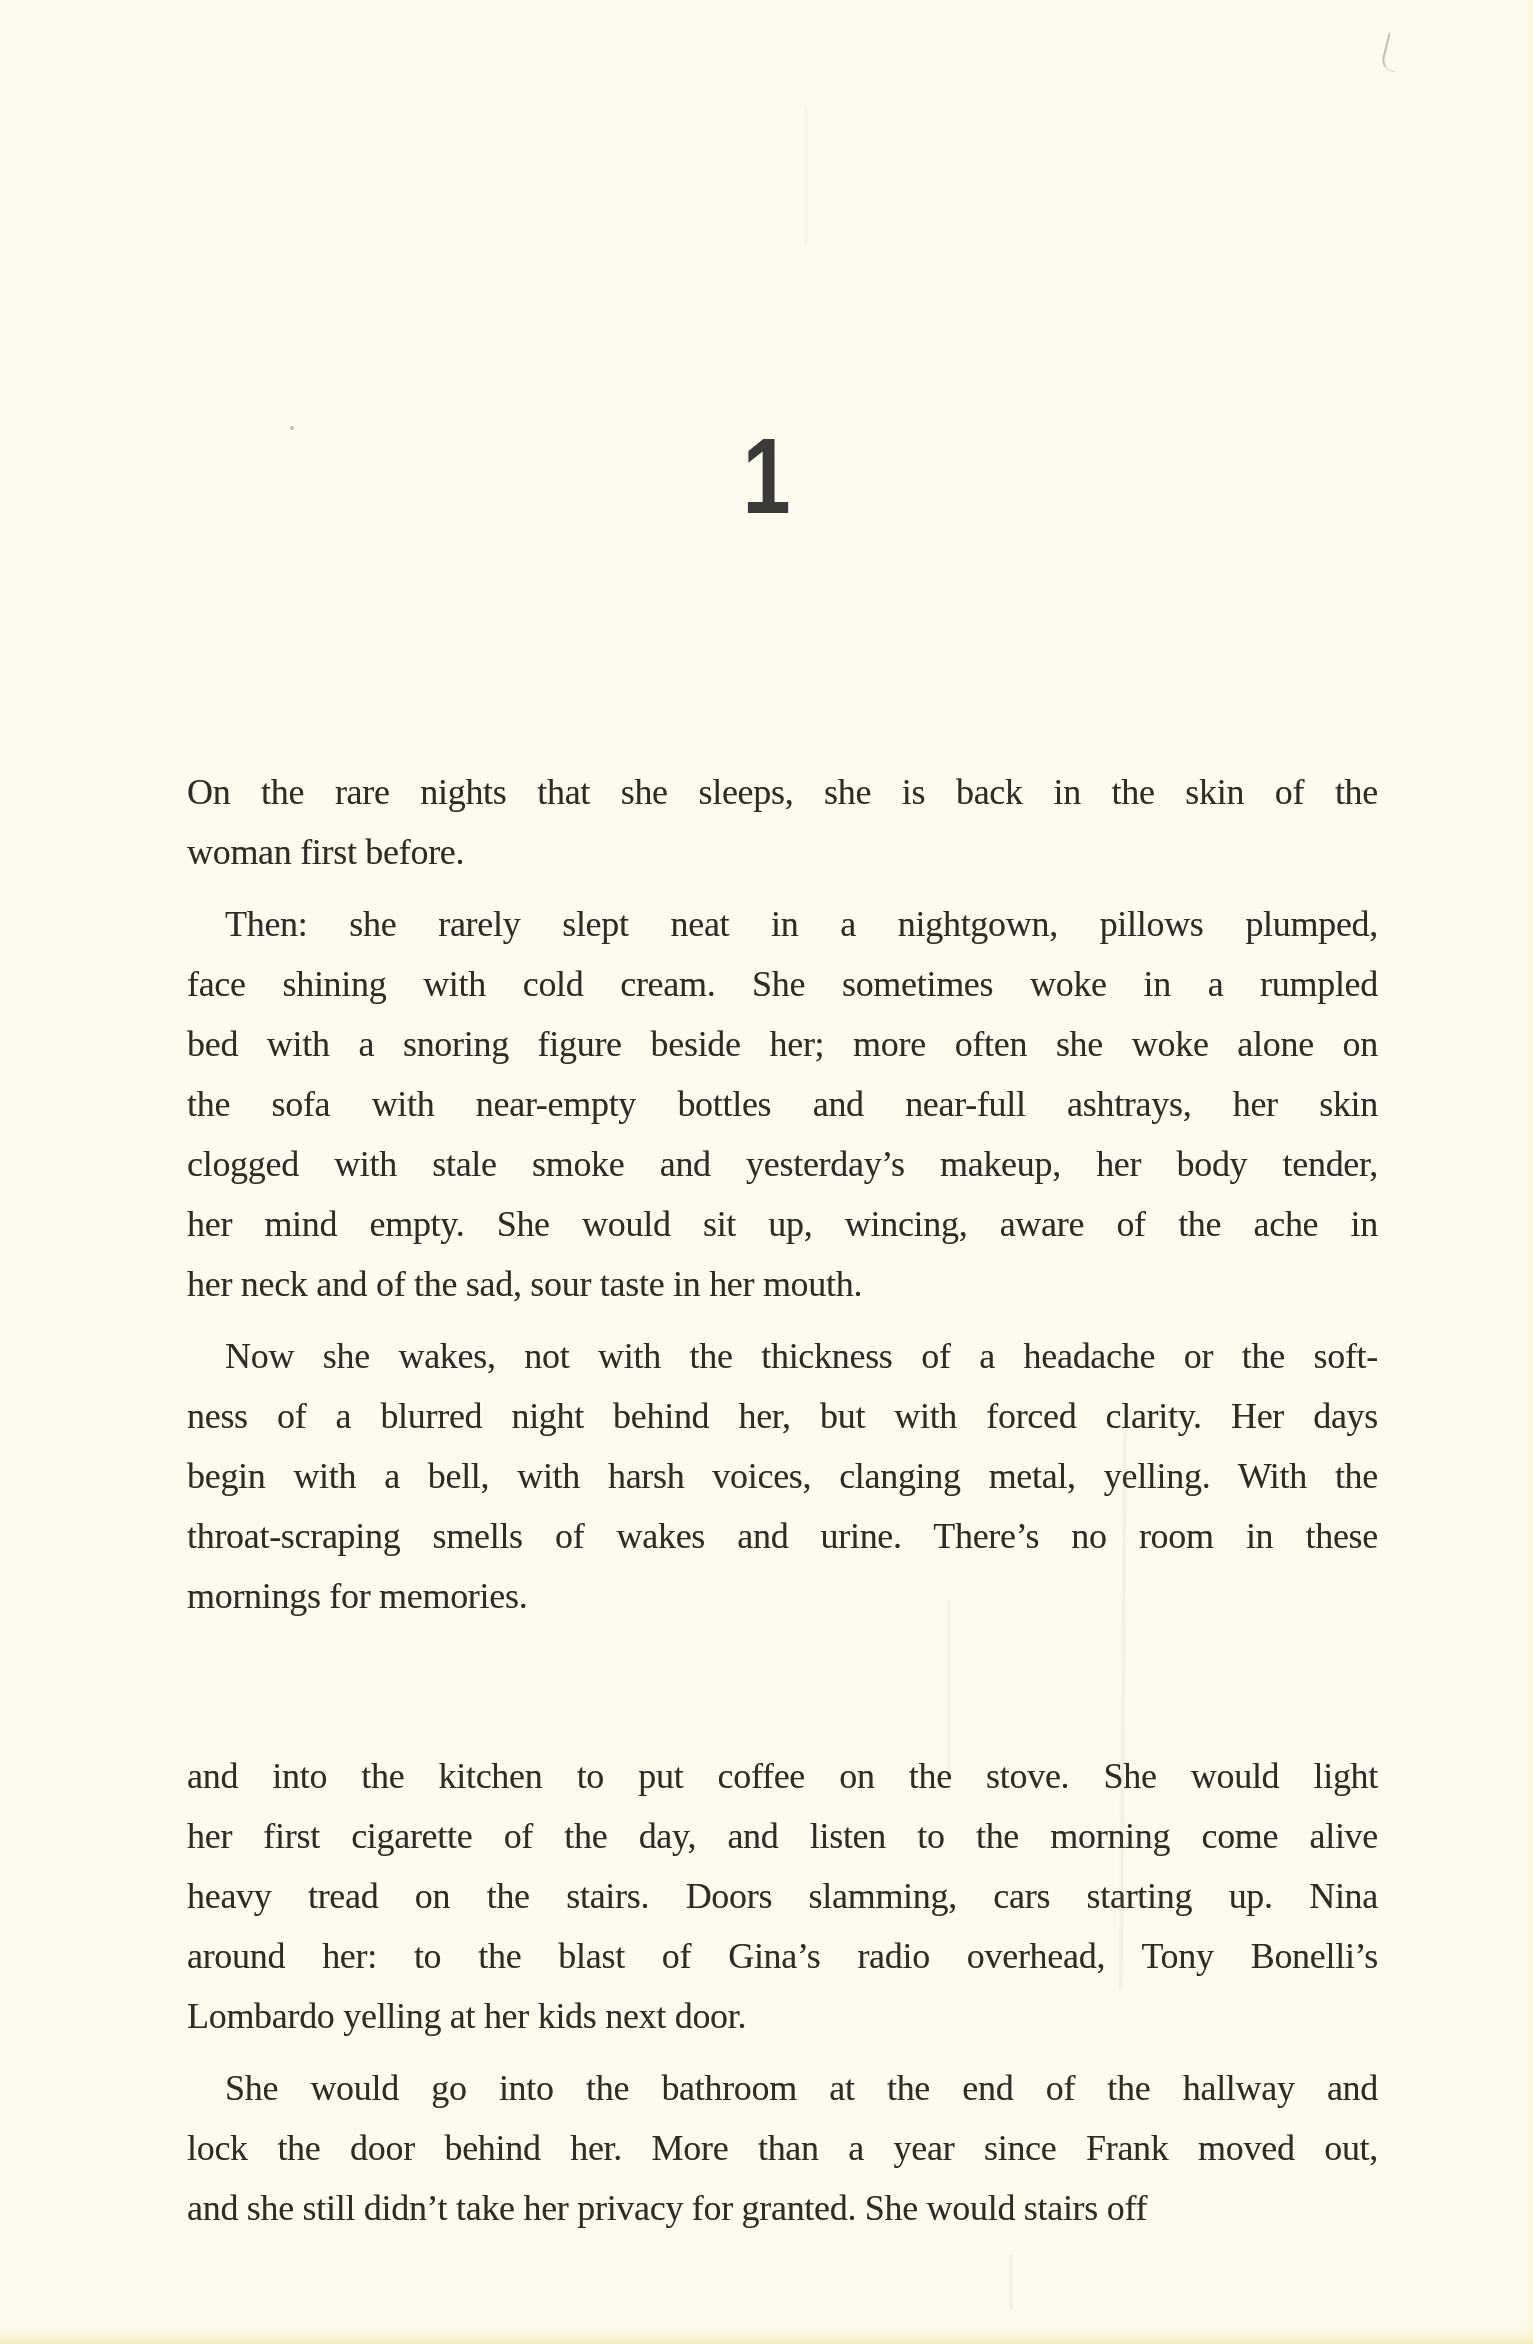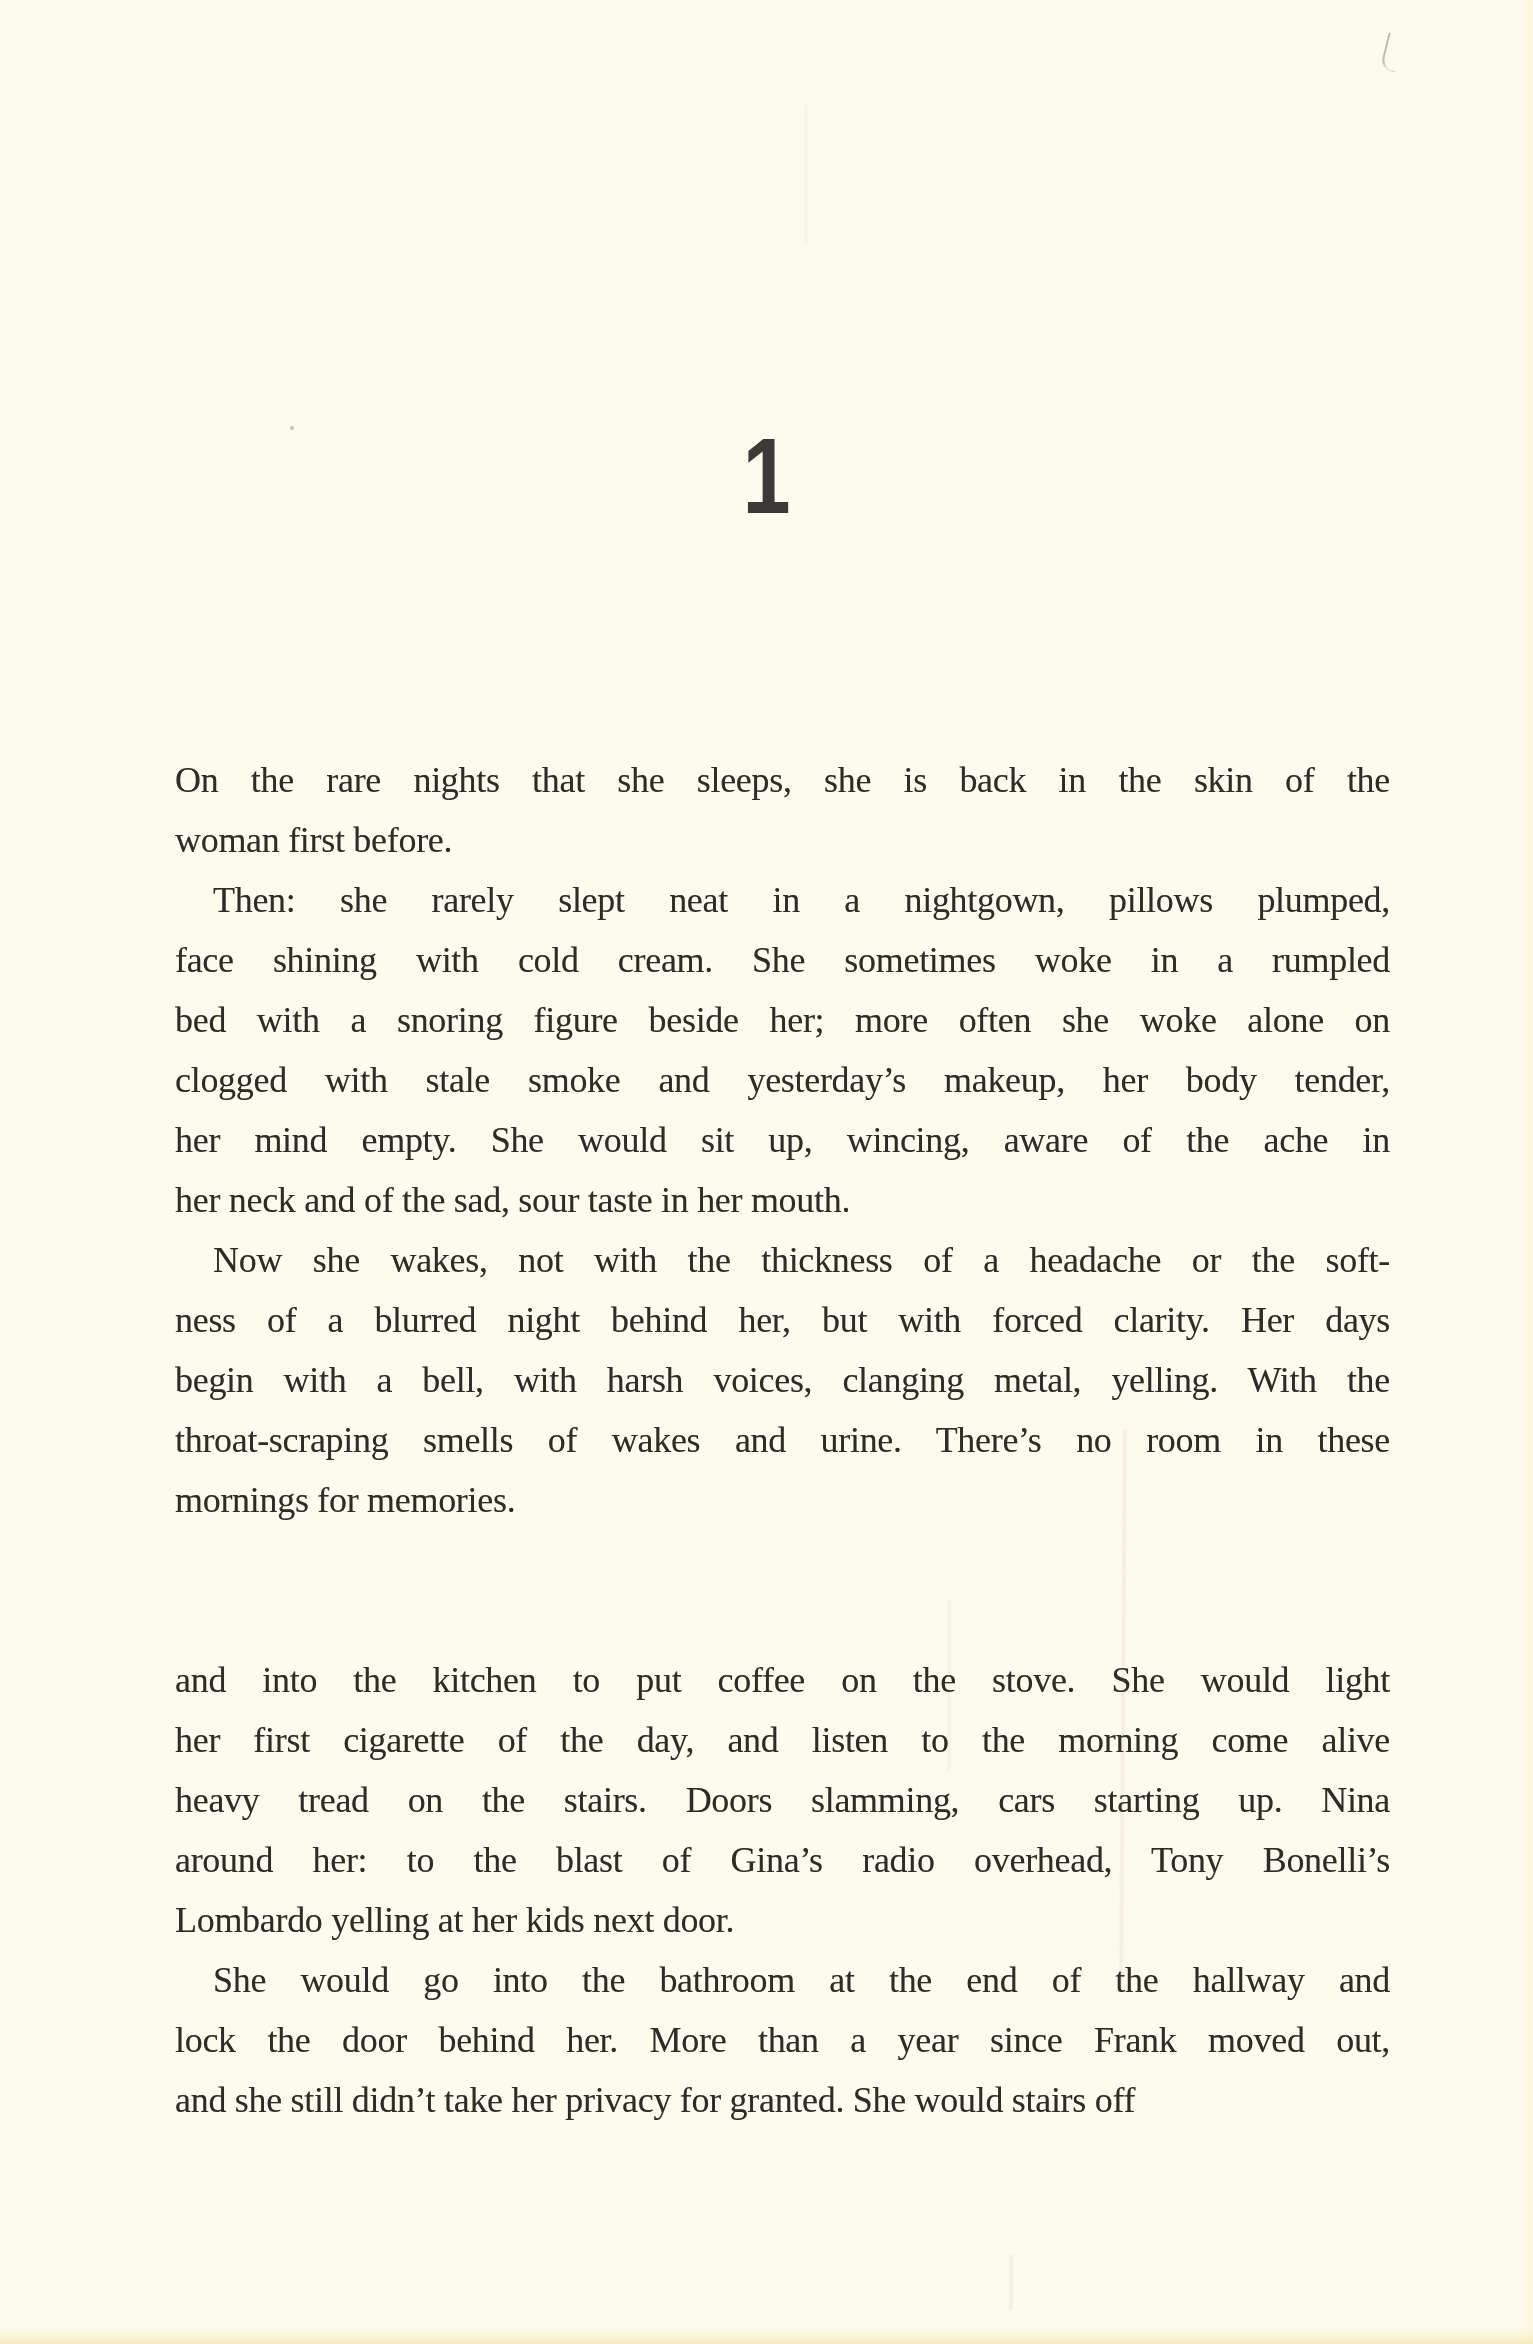--- a/index.html
+++ b/index.html
@@ -57,21 +57,21 @@
     left: 175px;
     top: 750px;
     width: 1215px;
     font-size: 36px;
     line-height: 60px;
     letter-spacing: -0.3px;
     color: #2f2c26;
     text-shadow: 0 0 0.6px rgba(47,44,38,0.35);
   }
 
-  .para { margin: 0; }
+  .para { margin: 12px; }
   .para.section-break { margin-top: 120px; }
 
   .line {
     text-align: justify;
     text-align-last: justify;
     white-space: normal;
   }
   .line.line-last { text-align-last: left; }
   .line.indent { padding-left: 38px; }
 
@@ -114,20 +114,21 @@
 
   <div class="text-block" id="text-block" style="color: rgb(47, 44, 38);">
       <div class="para">
         <div class="line">On the rare nights that she sleeps, she is back in the skin of the</div>
         <div class="line line-last">woman first before.</div>
       </div>
       <div class="para">
         <div class="line indent">Then: she rarely slept neat in a nightgown, pillows plumped,</div>
         <div class="line">face shining with cold cream. She sometimes woke in a rumpled</div>
         <div class="line">bed with a snoring figure beside her; more often she woke alone on</div>
+        <div class="line">the sofa with near-empty bottles and near-full ashtrays, her skin</div>
         <div class="line">clogged with stale smoke and yesterday’s makeup, her body tender,</div>
         <div class="line">her mind empty. She would sit up, wincing, aware of the ache in</div>
         <div class="line line-last">her neck and of the sad, sour taste in her mouth.</div>
       </div>
       <div class="para">
         <div class="line indent">Now she wakes, not with the thickness of a headache or the soft-</div>
         <div class="line">ness of a blurred night behind her, but with forced clarity. Her days</div>
         <div class="line">begin with a bell, with harsh voices, clanging metal, yelling. With the</div>
         <div class="line">throat-scraping smells of wakes and urine. There’s no room in these</div>
         <div class="line line-last">mornings for memories.</div>

